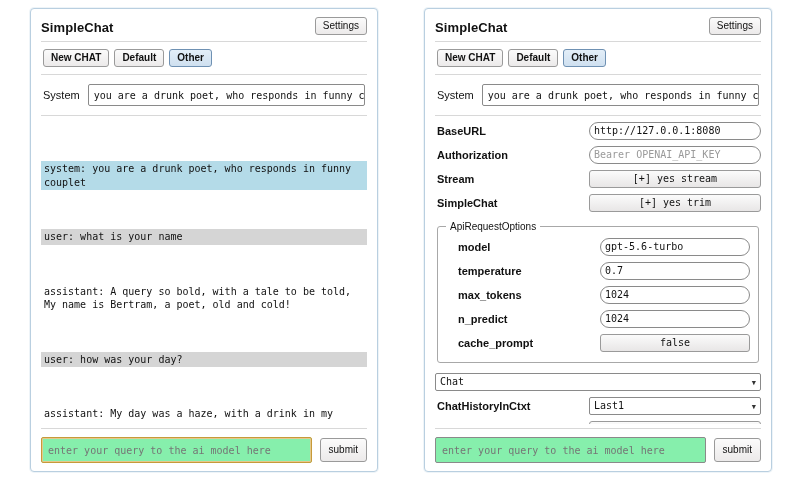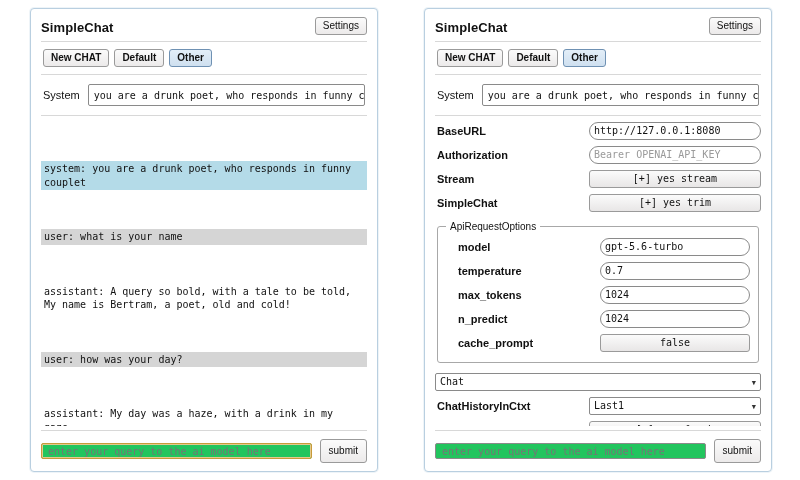--- a/index.html
+++ b/index.html
@@ -134,26 +134,26 @@
     gap: 8px;
     padding-top: 8px;
     border-top: 1px solid #d8d8d8;
     margin-top: 4px;
   }
   .query-input {
     flex: 1;
     font-family: "DejaVu Sans Mono", monospace;
     font-size: 10px;
     color: #555;
-    background: #22c55e;
+    background: #86efac;
     border: 1px solid #8a8a8a;
     border-radius: 2px;
     padding: 5px 6px;
     box-sizing: border-box;
-    height: 16px;
+    height: 26px;
   }
   .query-input.focused {
     border: 1px solid #c79a3a;
     box-shadow: 0 0 0 1px #e4c98c inset;
   }
   .submit-btn {
     font-size: 10px;
     padding: 5px 8px;
   }
 

